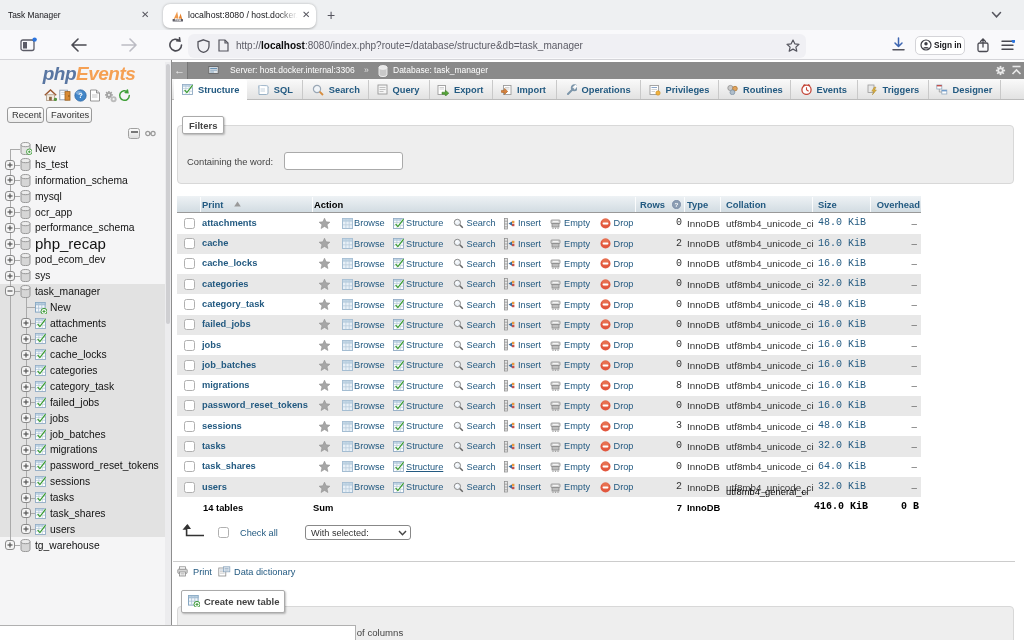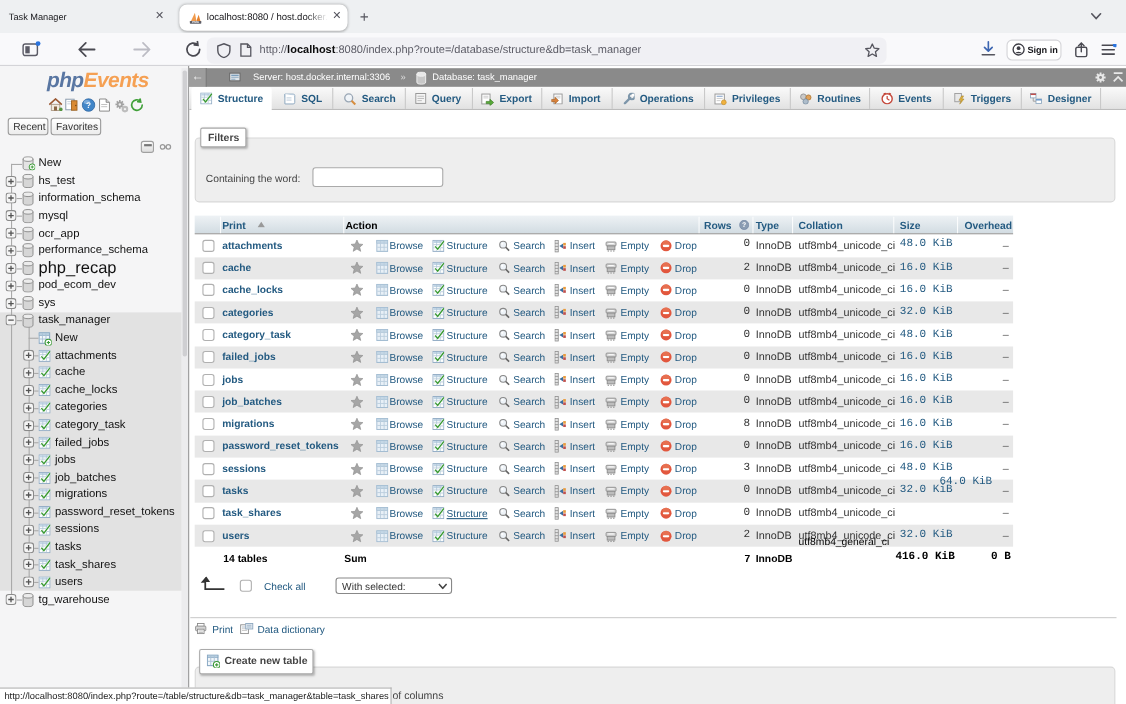--- a/index.html
+++ b/index.html
@@ -1432,21 +1432,21 @@
 <div style="position:absolute;left:564px;top:460.7px;font-size:9.2px;line-height:12px;color:#235a81;font-weight:normal;white-space:nowrap;">Empty</div>
 <svg style="position:absolute;left:599.5px;top:461.2px" width="11" height="11" viewBox="0 0 11 11">
       <circle cx="5.5" cy="5.5" r="5" fill="#e2573e"></circle>
       <circle cx="5.5" cy="4" r="3.4" fill="#e97b58" opacity="0.7"></circle>
       <rect x="2.6" y="4.6" width="5.8" height="1.9" rx="0.9" fill="#fff"></rect>
     </svg>
 <div style="position:absolute;left:613.5px;top:460.7px;font-size:9.2px;line-height:12px;color:#235a81;font-weight:normal;white-space:nowrap;">Drop</div>
 <div style="position:absolute;right:342px;top:459.7px;font-size:10px;line-height:14px;color:#333;font-weight:normal;white-space:nowrap;font-family:'Liberation Mono',monospace;">0</div>
 <div style="position:absolute;left:687px;top:460.2px;font-size:9.8px;line-height:13px;color:#333;font-weight:normal;white-space:nowrap;">InnoDB</div>
 <div style="position:absolute;left:726px;top:460.2px;font-size:9.8px;line-height:13px;color:#333;font-weight:normal;white-space:nowrap;">utf8mb4_unicode_ci</div>
-<div style="position:absolute;left:818px;top:432px;font-size:10px;line-height:14px;color:#235a81;font-weight:normal;white-space:nowrap;font-family:'Liberation Mono',monospace;margin-left:36px;">64.0 KiB</div>
+<div style="position:absolute;left:818px;top:460px;font-size:10px;line-height:14px;color:#235a81;font-weight:normal;white-space:nowrap;font-family:'Liberation Mono',monospace;">64.0 KiB</div>
 <div style="position:absolute;right:107px;top:460.2px;font-size:9.8px;line-height:13px;color:#555;font-weight:normal;white-space:nowrap;">–</div>
 <div style="position:absolute;left:177px;top:476.8px;width:744px;height:20.28px;background:#e8e8e8"></div>
 <div style="position:absolute;left:183.5px;top:481.5px;width:11px;height:11px;background:#fff;border:1px solid #b0b0b0;border-radius:2.5px"></div>
 <div style="position:absolute;left:202px;top:480.5px;font-size:9.3px;line-height:13px;color:#235a81;font-weight:bold;white-space:nowrap;">users</div>
 <svg style="position:absolute;left:318px;top:480.5px" width="13" height="13" viewBox="0 0 13 13">
       <path d="M6.5 1.2 L8.1 4.8 L11.9 5.2 L9 7.7 L9.9 11.5 L6.5 9.4 L3.1 11.5 L4 7.7 L1.1 5.2 L4.9 4.8 Z" fill="#a6a6a6" stroke="#909090" stroke-width="0.6"></path>
     </svg>
 <svg style="position:absolute;left:342px;top:481.5px" width="11" height="11" viewBox="0 0 11 11">
       <rect x="0.5" y="0.5" width="10" height="10" fill="#e8f0f7" stroke="#a4bdd2"></rect>
       <rect x="0.5" y="0.5" width="10" height="2.6" fill="#c4d7e6" stroke="#a4bdd2" stroke-width="0.6"></rect>
@@ -1546,13 +1546,12 @@
       <rect x="0.5" y="0.5" width="9.6" height="2.4" fill="#b8cfe0" stroke="#87a7c2" stroke-width="0.6"></rect>
       <line x1="3.6" y1="1" x2="3.6" y2="9.6" stroke="#a9c0d4" stroke-width="0.8"></line>
       <line x1="6.8" y1="1" x2="6.8" y2="9.6" stroke="#a9c0d4" stroke-width="0.8"></line>
       <line x1="1" y1="6.2" x2="9.6" y2="6.2" stroke="#a9c0d4" stroke-width="0.8"></line>
       <circle cx="9" cy="9.4" r="3" fill="#fff" stroke="#3c9a37" stroke-width="1"></circle>
       <path d="M9 7.9 V10.9 M7.5 9.4 H10.5" stroke="#3c9a37" stroke-width="1"></path>
     </svg>
 <div style="position:absolute;left:204px;top:595.0px;font-size:9.5px;line-height:13px;color:#444;font-weight:bold;white-space:nowrap;">Create new table</div>
 <div style="position:absolute;left:320px;top:625.5px;font-size:9.6px;line-height:13px;color:#444;font-weight:normal;white-space:nowrap;">Number of columns</div>
 <div style="position:absolute;left:0;top:625px;width:356px;height:15px;background:#fff;border-top:1px solid #b0b0b0;border-right:1px solid #b0b0b0"></div>
-<div style="position:absolute;left:4px;top:627.0px;font-size:8.5px;line-height:11px;color:#222;font-weight:normal;white-space:nowrap;">http://localhost:8080/index.php?route=/table/structure&amp;db=task_manager&amp;table=task_shares</div>
 </div>
 </body></html>

